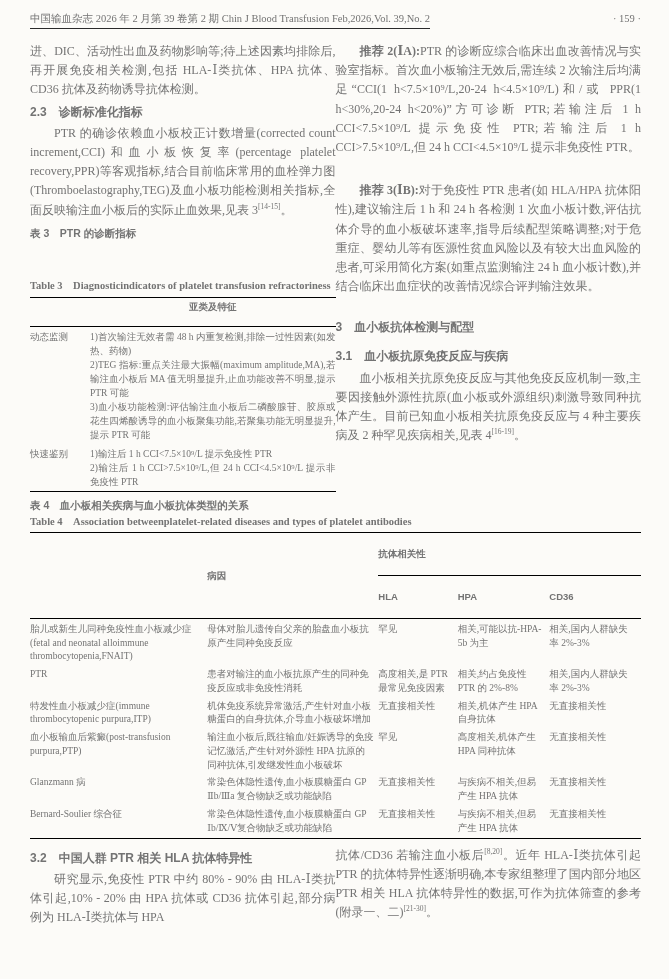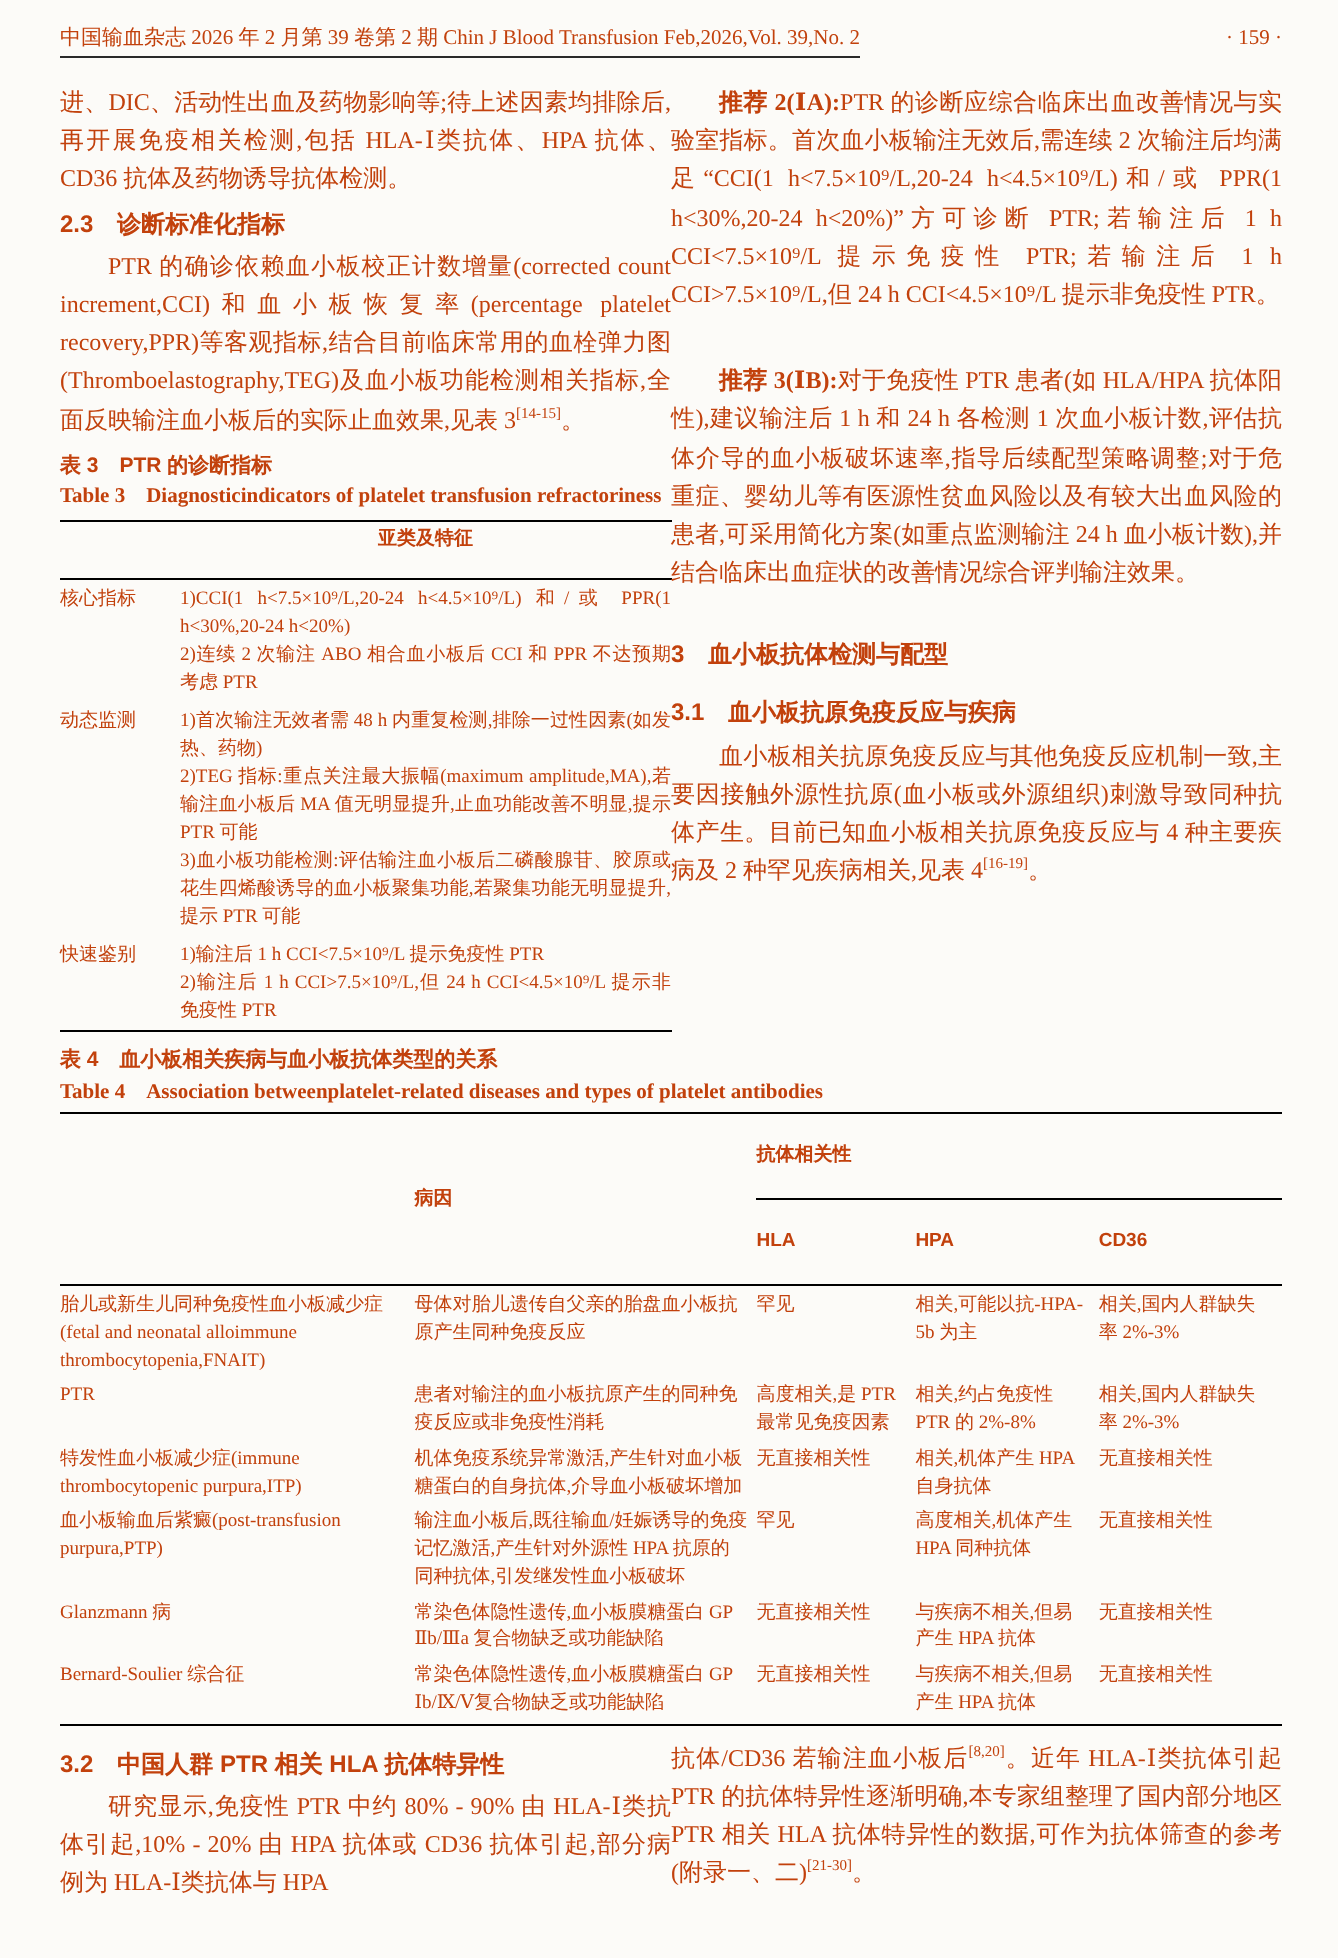--- a/index.html
+++ b/index.html
@@ -2,40 +2,40 @@
 <html lang="zh"><head>
 <meta charset="utf-8">
 <style>
   html,body { margin:0; padding:0; background:#9a9a9a; }
   * { box-sizing:border-box; }
   .page {
     position:relative;
     width:669px; height:979px;
     margin:0 auto;
     background:#fcfbf8;
-    color:#c2410c;
+    color:#737373;
     font-family:"Liberation Serif","DejaVu Serif",serif;
     padding:12px 28px 0 30px;
     overflow:hidden;
   }
   
   .pg-header {
     display:flex; justify-content:space-between; align-items:baseline;
     font-size:10.5px; margin-bottom:13px;
   }
   .journal-line { border-bottom:1px solid #2a2a2a; padding-bottom:2px; }
   .page-num { font-size:10.5px; }
 
   
   .cols { display:flex; gap:0; }
   .col { width:50%; font-size:12px; line-height:1.6; text-align:justify; }
   .para { margin:0; text-indent:2em; }
   .para.noindent { text-indent:0; }
   .zh-head { font-family:"Liberation Sans","DejaVu Sans",sans-serif; font-weight:bold; }
-  .en-head { font-weight:bold; }
+  .en-head { font-weight:bold;margin-top:37px; }
   .sec-head { margin:3px 0 2px 0; font-size:12px; }
   .lead { font-weight:bold; }
   sup { font-size:7.5px; line-height:0; }
 
   
   .t3-title-zh { font-size:10.5px; margin-top:5px; }
   .t3-title-en { font-size:10.5px; line-height:1.45; text-align:left; text-indent:0; }
   .t3 {
     margin-top:3px;
     font-size:9.5px; line-height:1.48; text-align:justify;
@@ -87,25 +87,20 @@
     <div class="col">
       <p class="para noindent">进、DIC、活动性出血及药物影响等;待上述因素均排除后,再开展免疫相关检测,包括 HLA-Ⅰ类抗体、HPA 抗体、CD36 抗体及药物诱导抗体检测。</p>
       <div class="sec-head zh-head">2.3　诊断标准化指标</div>
       <p class="para"><span>PTR 的确诊依赖血小板校正计数增量(corrected count increment,CCI)和血小板恢复率(percentage platelet recovery,PPR)等客观指标,结合目前临床常用的血栓弹力图(Thromboelastography,TEG)及血小板功能检测相关指标,全面反映输注血小板后的实际止血效果,见表 3</span><sup>[14-15]</sup><span>。</span></p>
 
       <div class="t3-title-zh zh-head">表 3　PTR 的诊断指标</div>
       <div class="t3-title-en en-head">Table 3　Diagnosticindicators of platelet transfusion refractoriness</div>
 
       <div class="t3">
         <div class="t3-head zh-head">亚类及特征</div>
-        <div class="t3-row">
-          <div class="t3-label">核心指标</div>
-          <div class="t3-content">1)CCI(1 h&lt;7.5×10⁹/L,20-24 h&lt;4.5×10⁹/L) 和/或 PPR(1 h&lt;30%,20-24 h&lt;20%)
-2)连续 2 次输注 ABO 相合血小板后 CCI 和 PPR 不达预期考虑 PTR</div>
-        </div>
         <div class="t3-row">
           <div class="t3-label">动态监测</div>
           <div class="t3-content">1)首次输注无效者需 48 h 内重复检测,排除一过性因素(如发热、药物)
 2)TEG 指标:重点关注最大振幅(maximum amplitude,MA),若输注血小板后 MA 值无明显提升,止血功能改善不明显,提示 PTR 可能
 3)血小板功能检测:评估输注血小板后二磷酸腺苷、胶原或花生四烯酸诱导的血小板聚集功能,若聚集功能无明显提升,提示 PTR 可能</div>
         </div>
         <div class="t3-row">
           <div class="t3-label">快速鉴别</div>
           <div class="t3-content">1)输注后 1 h CCI&lt;7.5×10⁹/L 提示免疫性 PTR
 2)输注后 1 h CCI&gt;7.5×10⁹/L,但 24 h CCI&lt;4.5×10⁹/L 提示非免疫性 PTR</div>

